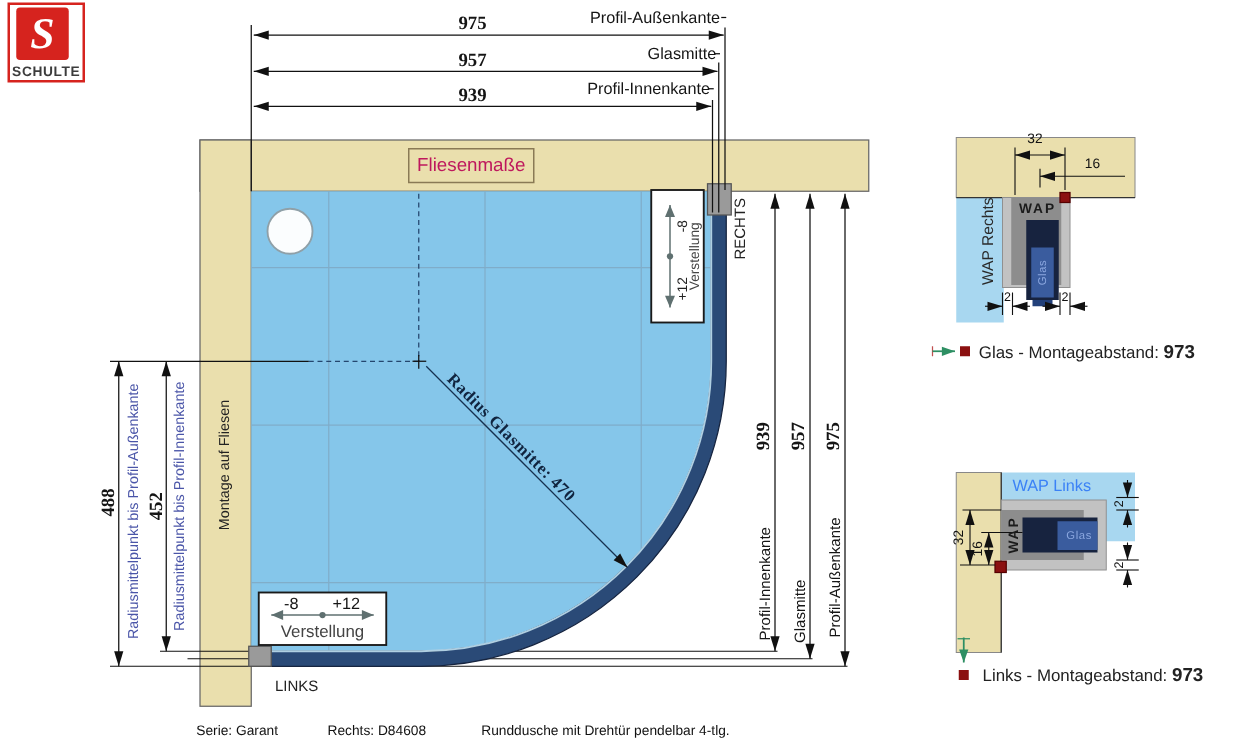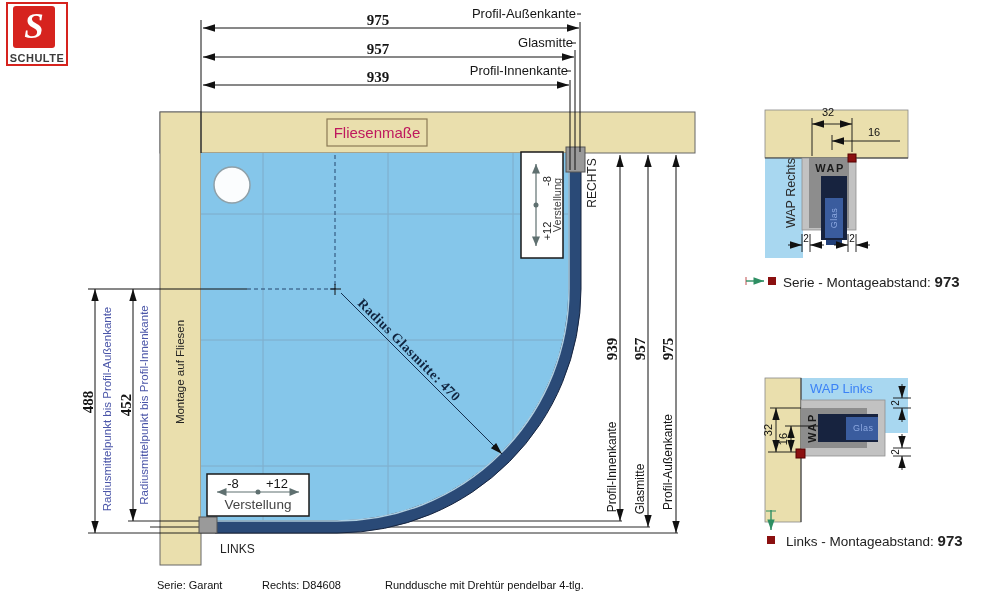--- a/index.html
+++ b/index.html
@@ -227,21 +227,21 @@
   <div class="t ctr gray" style="left:258px;top:505px;font-size:13.5px">Verstellung</div>
 
   <div class="t tiny ctr" style="left:828px;top:112px;font-size:11px">32</div>
   <div class="t tiny ctr" style="left:874px;top:132px;font-size:11px">16</div>
   <div class="t wapbold ctr" style="left:830px;top:168px">WAP</div>
   <div class="t rot" style="left:791px;top:193px;font-size:12.5px;color:#2a2a2a">WAP Rechts</div>
   <div class="t glas rot" style="left:834px;top:218px">Glas</div>
   <div class="t tiny ctr" style="left:806px;top:239px">2</div>
   <div class="t tiny ctr" style="left:852px;top:239px">2</div>
   <div class="t legend" style="left:783px;top:274px">
-    <span>Serie - Montageabstand:</span>
+    <span>Glas - Montageabstand:</span>
     <b>973</b>
   </div>
 
   <div class="t" style="left:810px;top:382px;font-size:13px;color:#3b82f6">WAP Links</div>
   <div class="t wapbold rot" style="left:812px;top:428px">WAP</div>
   <div class="t glas" style="left:853px;top:424px">Glas</div>
   <div class="t tiny rot" style="left:768px;top:430px;font-size:11px">32</div>
   <div class="t tiny rot" style="left:783px;top:439px;font-size:11px">16</div>
   <div class="t tiny rot" style="left:896px;top:403px">2</div>
   <div class="t tiny rot" style="left:896px;top:452px">2</div>

